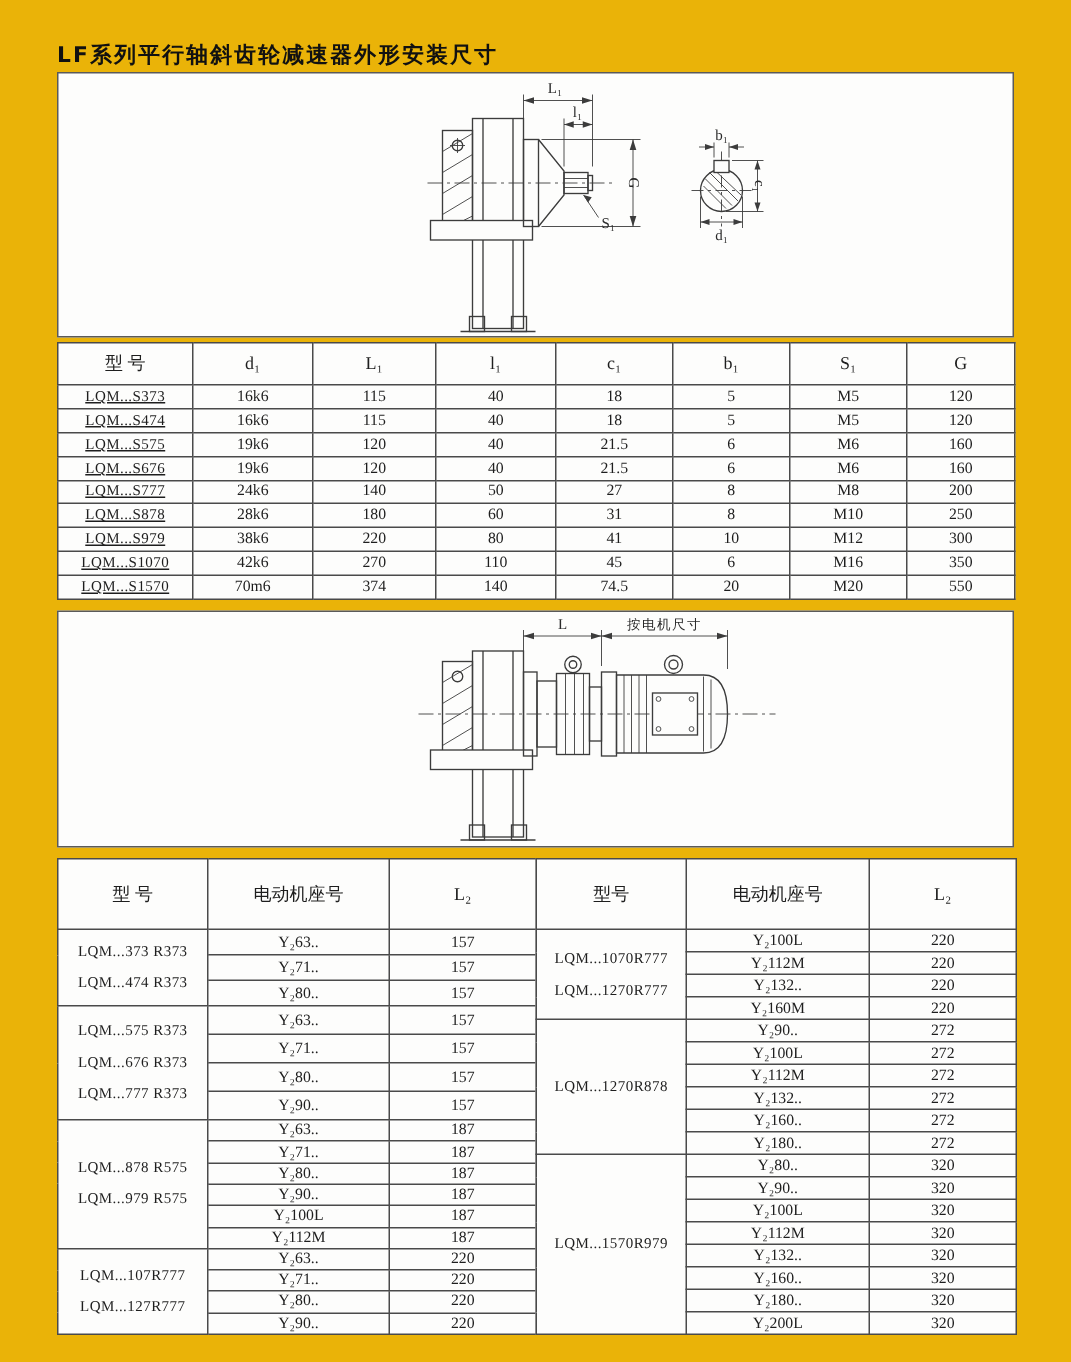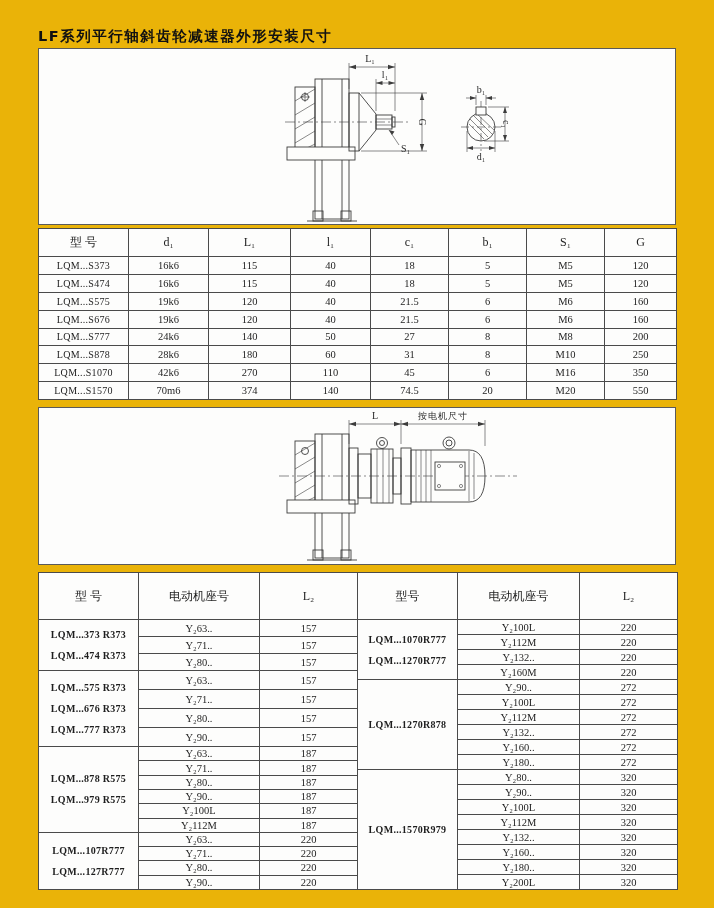--- a/index.html
+++ b/index.html
@@ -17,27 +17,27 @@
   svg .thin{stroke-width:0.6;}
   svg .arr{fill:#3c3c3c;stroke:none;}
   svg text{fill:#2a2a2a;stroke:none;font-family:"Liberation Serif","DejaVu Serif",serif;font-size:10px;}
   svg text.cjk{font-family:"DejaVu Sans","Liberation Sans",sans-serif;font-size:9px;letter-spacing:1px;}
   table{border-collapse:collapse;table-layout:fixed;background:#fdfdfc;}
   td,th{border:1px solid #4a4a4a;text-align:center;vertical-align:middle;
         padding:0;font-weight:normal;overflow:hidden;white-space:nowrap;}
   #table1{position:absolute;left:38px;top:228px;width:638px;height:172px;font-size:10.5px;}
   #table1 th{height:27px;font-size:12px;}
   #table1 td{height:14px;}
-  #table1 td:first-child{font-size:10px;letter-spacing:0.3px;}
+  #table1 td:first-child{font-size:10px;letter-spacing:0.3px;text-decoration:underline;}
   #table2{position:absolute;left:38px;top:572px;width:638px;height:318px;display:flex;}
   #table2 table{height:318px;font-size:10.5px;}
   #t2l{width:319px;}
   #t2r{width:320px;margin-left:-1px;}
   #table2 th{height:46px;font-size:12px;}
-  .model-cell{font-size:10px;letter-spacing:0.3px;font-weight:bold;}
+  .model-cell{font-size:10px;letter-spacing:0.3px;}
   .model-cell div{padding:5px 0;}
 </style>
 </head>
 <body>
 
 <div class="page">
 
   <div class="title">LF系列平行轴斜齿轮减速器外形安装尺寸</div>
 
   <div class="dbox" id="box1">
@@ -208,20 +208,30 @@
           <td>LQM...S878</td>
           <td>28k6</td>
           <td>180</td>
           <td>60</td>
           <td>31</td>
           <td>8</td>
           <td>M10</td>
           <td>250</td>
         </tr>
         <tr>
+          <td>LQM...S979</td>
+          <td>38k6</td>
+          <td>220</td>
+          <td>80</td>
+          <td>41</td>
+          <td>10</td>
+          <td>M12</td>
+          <td>300</td>
+        </tr>
+        <tr>
           <td>LQM...S1070</td>
           <td>42k6</td>
           <td>270</td>
           <td>110</td>
           <td>45</td>
           <td>6</td>
           <td>M16</td>
           <td>350</td>
         </tr>
         <tr>

